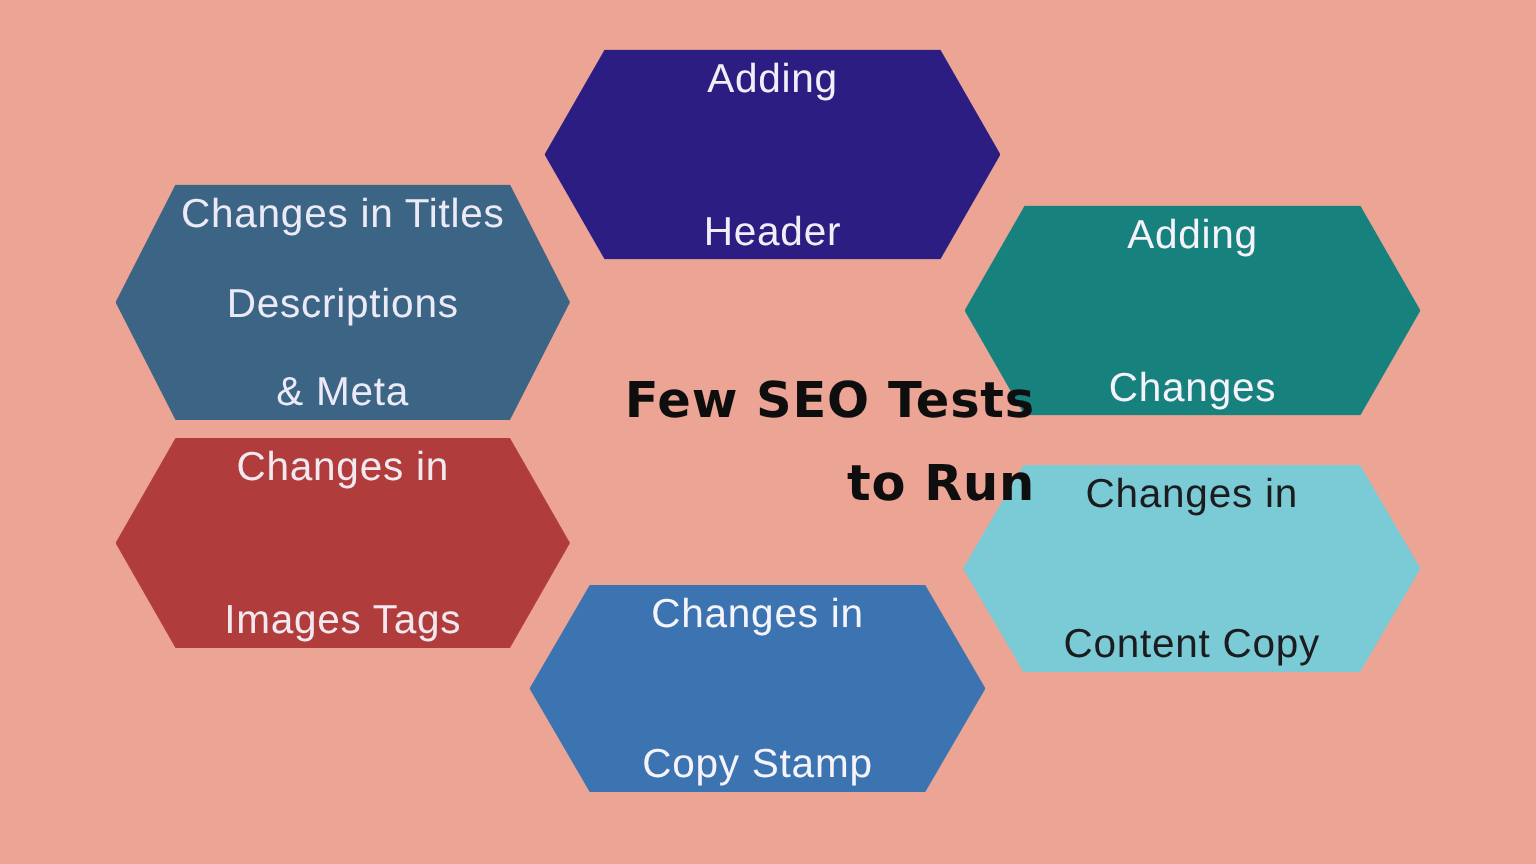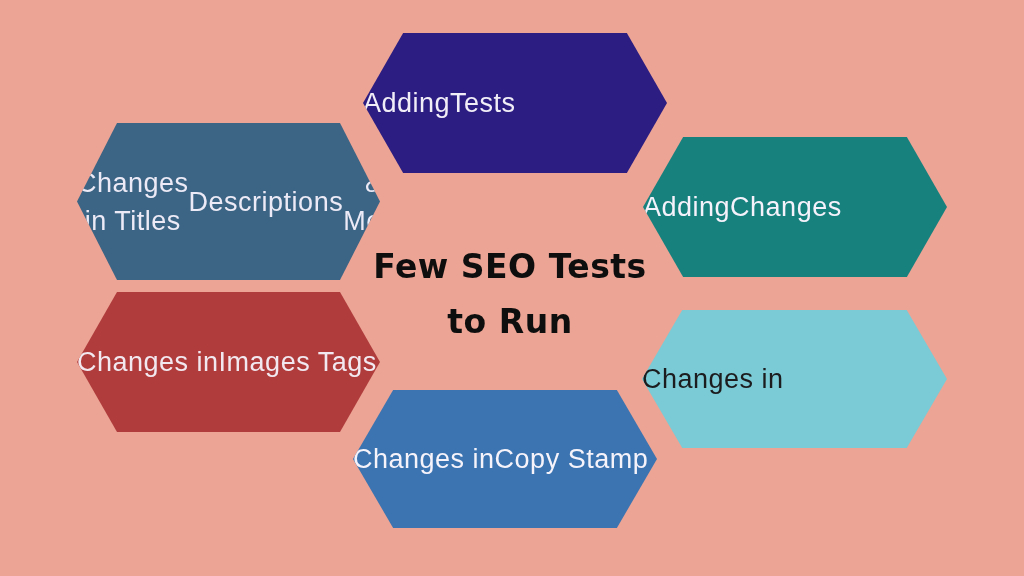--- a/index.html
+++ b/index.html
@@ -13,23 +13,23 @@
   .canvas {
     position: relative;
     width: 1024px;
     height: 576px;
     background: #eca495;
   }
   .hexagon {
     position: absolute;
     clip-path: polygon(0 50%, 13.2% 0, 86.8% 0, 100% 50%, 86.8% 100%, 13.2% 100%);
     display: flex;
-    flex-direction: row;
+    flex-direction: column;
     align-items: center;
-    justify-content: flex-start;
+    justify-content: space-between;
     text-align: center;
   }
   .hexagon .hex-line {
     display: block;
     font-size: 27px;
     line-height: 38px;
     letter-spacing: 0.5px;
     font-weight: 400;
   }
   #hex-adding-videos        { left: 363px; top:  33px; width: 304px; height: 140px; background: #2b1d82; color: #f2eef8; }
@@ -53,46 +53,47 @@
   }
   .center-title .title-line { display: block; }
 </style>
 </head>
 <body>
 
 <div class="canvas" style="background: rgb(236, 164, 149);">
 
   <div class="hexagon" id="hex-adding-videos" style="background: rgb(43, 29, 130); color: rgb(242, 238, 248);">
     <span class="hex-line">Adding</span>
-    <span class="hex-line">Tests</span>
+    <span class="hex-line">Header</span>
   </div>
 
   <div class="hexagon" id="hex-titles-meta" style="background: rgb(60, 100, 132); color: rgb(236, 234, 246);">
     <span class="hex-line">Changes in Titles</span>
     <span class="hex-line">Descriptions</span>
     <span class="hex-line">&amp; Meta</span>
   </div>
 
   <div class="hexagon" id="hex-adding-images" style="background: rgb(23, 129, 126); color: rgb(245, 242, 251);">
     <span class="hex-line">Adding</span>
     <span class="hex-line">Changes</span>
   </div>
 
   <div class="hexagon" id="hex-header-tags" style="background: rgb(176, 60, 60); color: rgb(242, 233, 240);">
     <span class="hex-line">Changes in</span>
     <span class="hex-line">Images Tags</span>
   </div>
 
   <div class="hexagon" id="hex-content-copy" style="background: rgb(122, 203, 213); color: rgb(28, 28, 30);">
     <span class="hex-line">Changes in</span>
+    <span class="hex-line">Content Copy</span>
   </div>
 
   <div class="hexagon" id="hex-date-stamp" style="background: rgb(59, 116, 176); color: rgb(246, 243, 251);">
     <span class="hex-line">Changes in</span>
     <span class="hex-line">Copy Stamp</span>
   </div>
 
-  <div class="center-title" style="color: rgb(14, 14, 14);">
+  <div class="center-title" style="color: rgb(14, 14, 14); text-align: right;">
     <span class="title-line">Few SEO Tests</span>
     <span class="title-line">to Run</span>
   </div>
 
 </div>
 
 </body></html>

